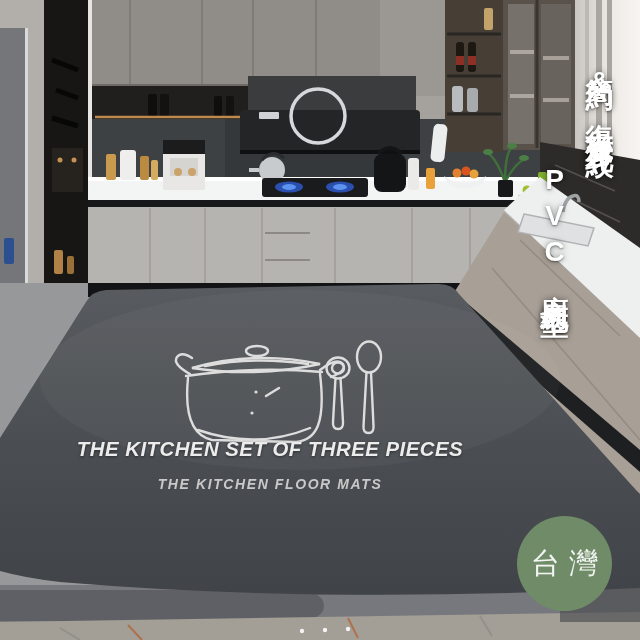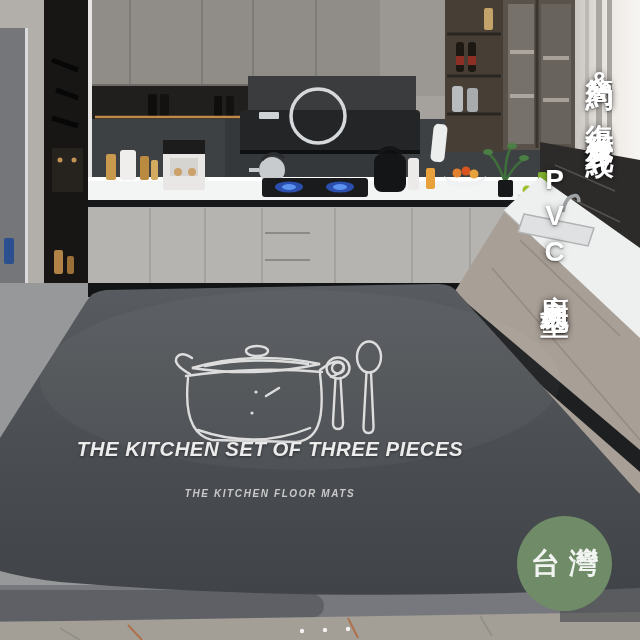--- a/index.html
+++ b/index.html
@@ -9,41 +9,41 @@
   }
   .stage svg{position:absolute;left:0;top:0;display:block;}
   
   .mat-title{
     position:absolute;left:70px;top:437px;width:400px;text-align:center;
     color:#ececec;font-size:21px;font-weight:700;font-style:italic;
     letter-spacing:.5px;transform:scaleX(.97);
     text-shadow:0 1px 3px rgba(0,0,0,.45);white-space:nowrap;
   }
   .mat-subtitle{
-    position:absolute;left:70px;top:488px;width:400px;text-align:center;
-    color:#c9c9c9;font-size:10px;font-weight:700;font-style:italic;
+    position:absolute;left:70px;top:476px;width:400px;text-align:center;
+    color:#c9c9c9;font-size:14px;font-weight:700;font-style:italic;
     letter-spacing:1.6px;white-space:nowrap;
   }
   
   .vtext{
     position:absolute;writing-mode:vertical-rl;text-orientation:upright;
     color:#ffffff;font-weight:700;font-size:28px;letter-spacing:5px;
     text-shadow:0 0 6px rgba(0,0,0,.45),0 1px 2px rgba(0,0,0,.4);
     line-height:34px;
   }
   .v1{left:582px;top:56px;}
   .v2{left:537px;top:164px;}
   
   .badge{
     position:absolute;left:517px;top:516px;width:95px;height:95px;
     border-radius:50%;background:#6f8b68;
     display:flex;flex-direction:column;align-items:center;justify-content:center;
   }
   .badge-line{
-    color:#f2f4f1;font-size:29px;font-weight:700;line-height:35px;
+    color:#f2f4f1;font-size:29px;font-weight:400;line-height:35px;
     letter-spacing:9px;margin-left:9px;white-space:nowrap;
   }
 </style>
 </head>
 <body>
 
 <div class="stage">
 
 <svg viewBox="0 0 640 640" width="640" height="640">
   <defs>

